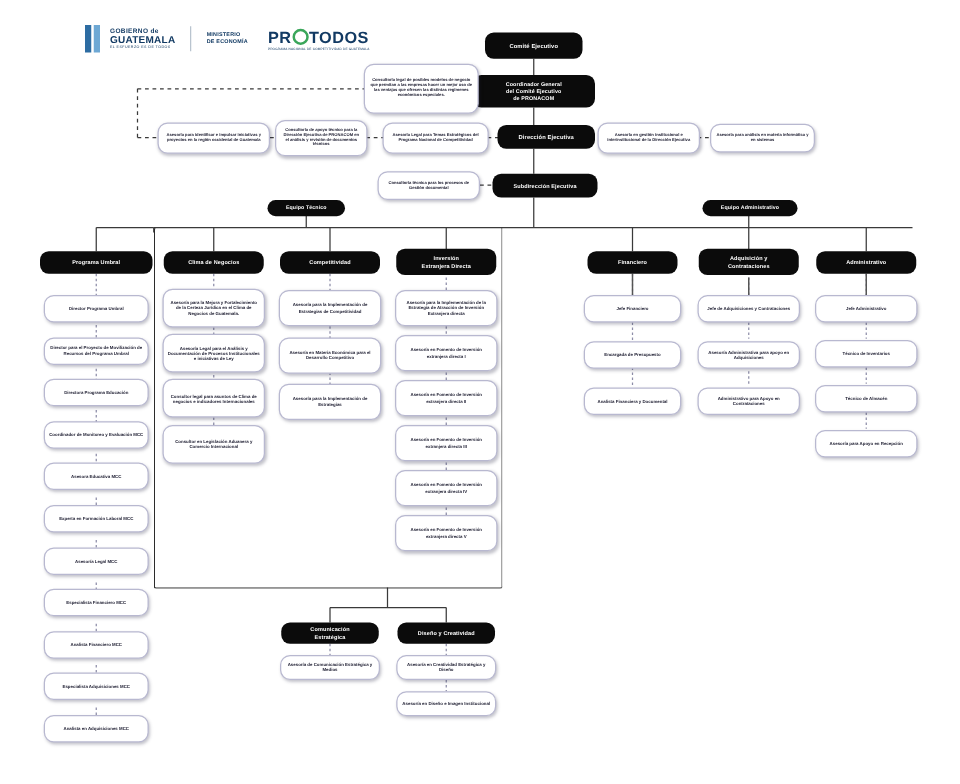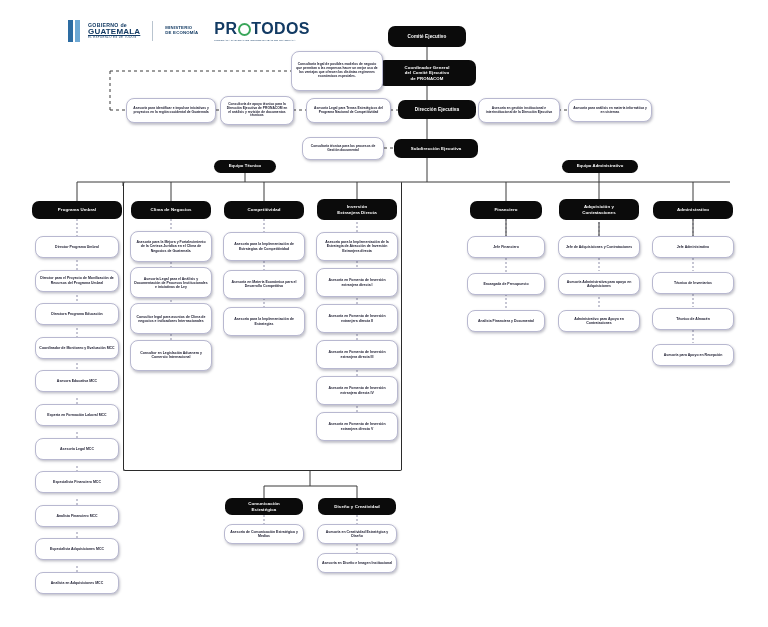--- a/index.html
+++ b/index.html
@@ -14,28 +14,28 @@
   #canvas{position:absolute;left:0;top:0;width:768px;height:627px;}
   svg.lines{position:absolute;left:0;top:0;width:768px;height:627px;pointer-events:none;}
 
   
   .logo-bar{position:absolute;left:68px;top:20px;display:flex;align-items:center;gap:8px;}
   .logo-mark{display:flex;gap:2px;}
   .logo-mark i{display:block;width:5px;height:22px;background:#2d6ca2;}
   .logo-mark i:nth-child(2){background:#6ea8d4;}
   .gob-text{line-height:1;}
   .gob-text .t1{font-size:5.2px;font-weight:bold;color:#123a63;letter-spacing:.3px;}
-  .gob-text .t2{font-size:8px;font-weight:bold;color:#123a63;letter-spacing:.2px;text-decoration:underline;}
+  .gob-text .t2{font-size:8px;font-weight:bold;color:#123a63;letter-spacing:.2px;}
   .gob-text .t3{font-size:2.9px;color:#123a63;letter-spacing:.35px;}
   .vrule{width:1px;height:20px;background:#b9c4cf;margin:0 4px;}
   .min-text{line-height:1.15;}
   .min-text .m1{font-size:4.3px;font-weight:bold;color:#123a63;letter-spacing:.2px;}
   .min-text .m2{font-size:4.3px;font-weight:bold;color:#123a63;letter-spacing:.2px;}
   .prona{display:flex;flex-direction:column;margin-left:8px;}
-  .prona .p1{font-size:16px;font-weight:bold;color:#123a63;letter-spacing:.4px;display:flex;align-items:center;}
+  .prona .p1{font-size:13px;font-weight:bold;color:#123a63;letter-spacing:.4px;display:flex;align-items:center;}
   .prona .ring{display:inline-block;width:9px;height:9px;border:2px solid #3aa65a;border-radius:50%;margin:0 .5px;}
   .prona .p2{font-size:2.5px;color:#123a63;letter-spacing:.15px;margin-top:1px;}
 
   
   .node{
     position:absolute;box-sizing:border-box;
     display:flex;align-items:center;justify-content:center;
     text-align:center;line-height:1.18;
   }
   .node-black{

